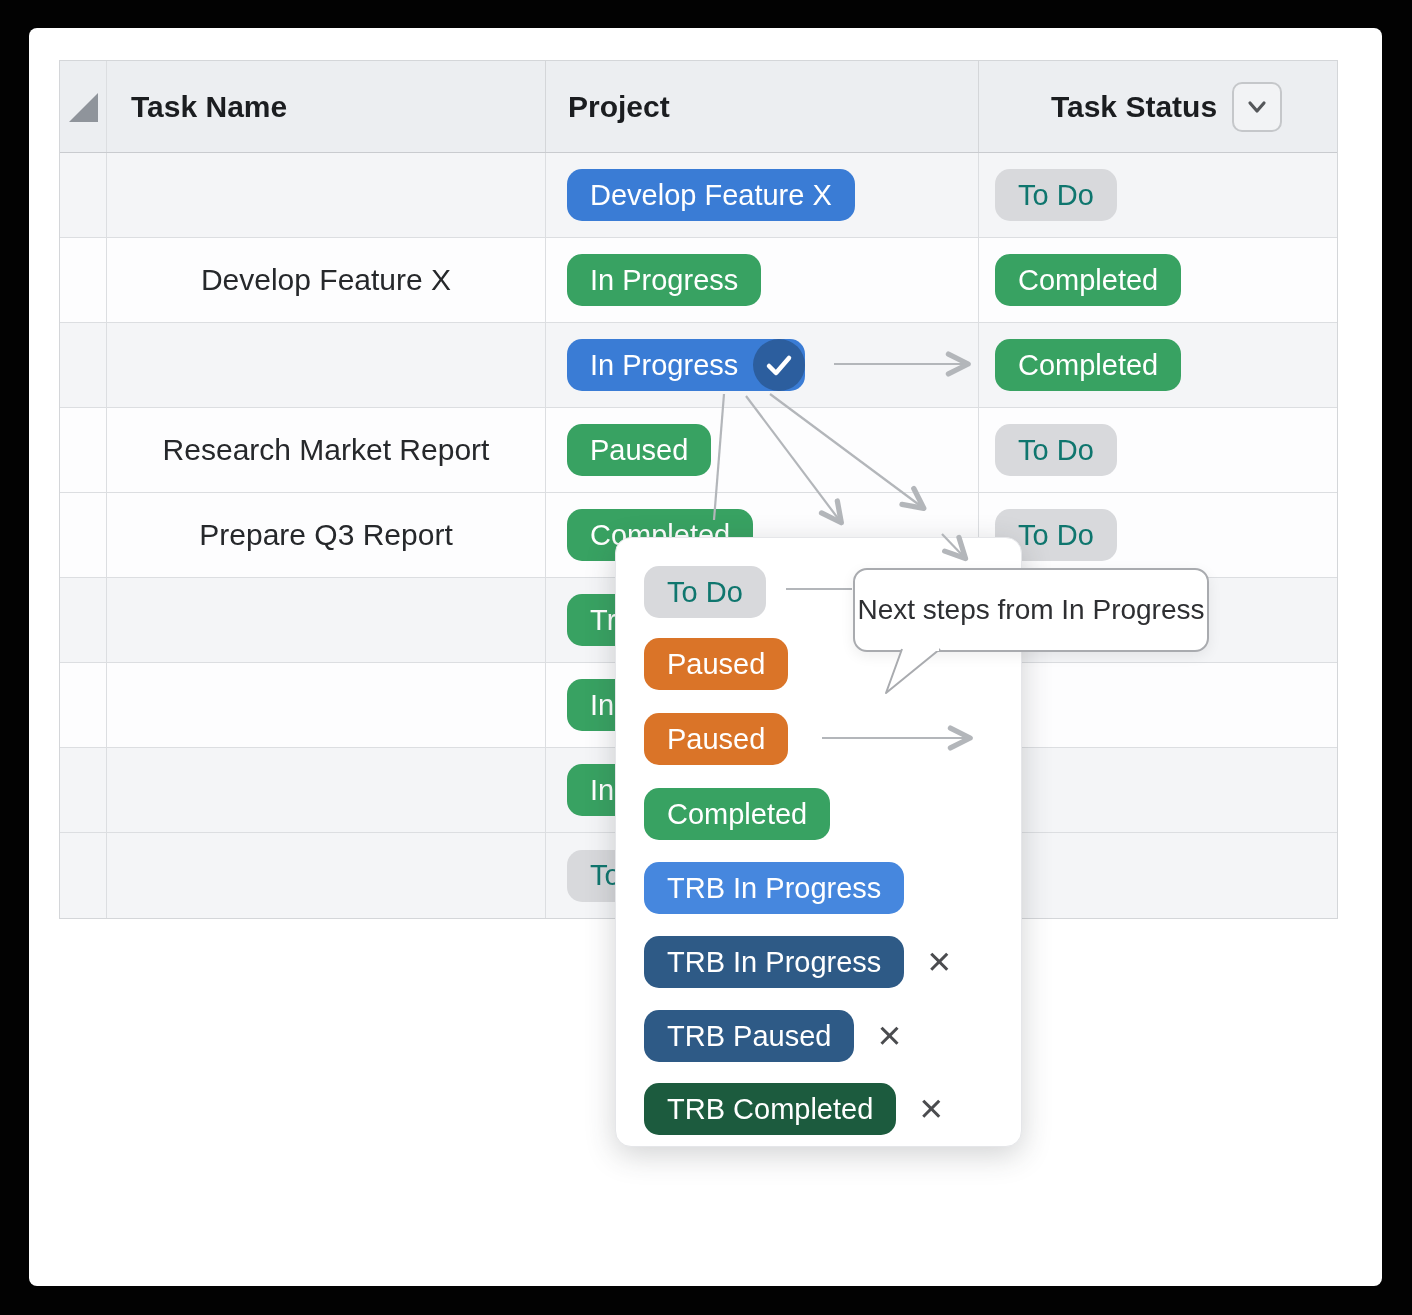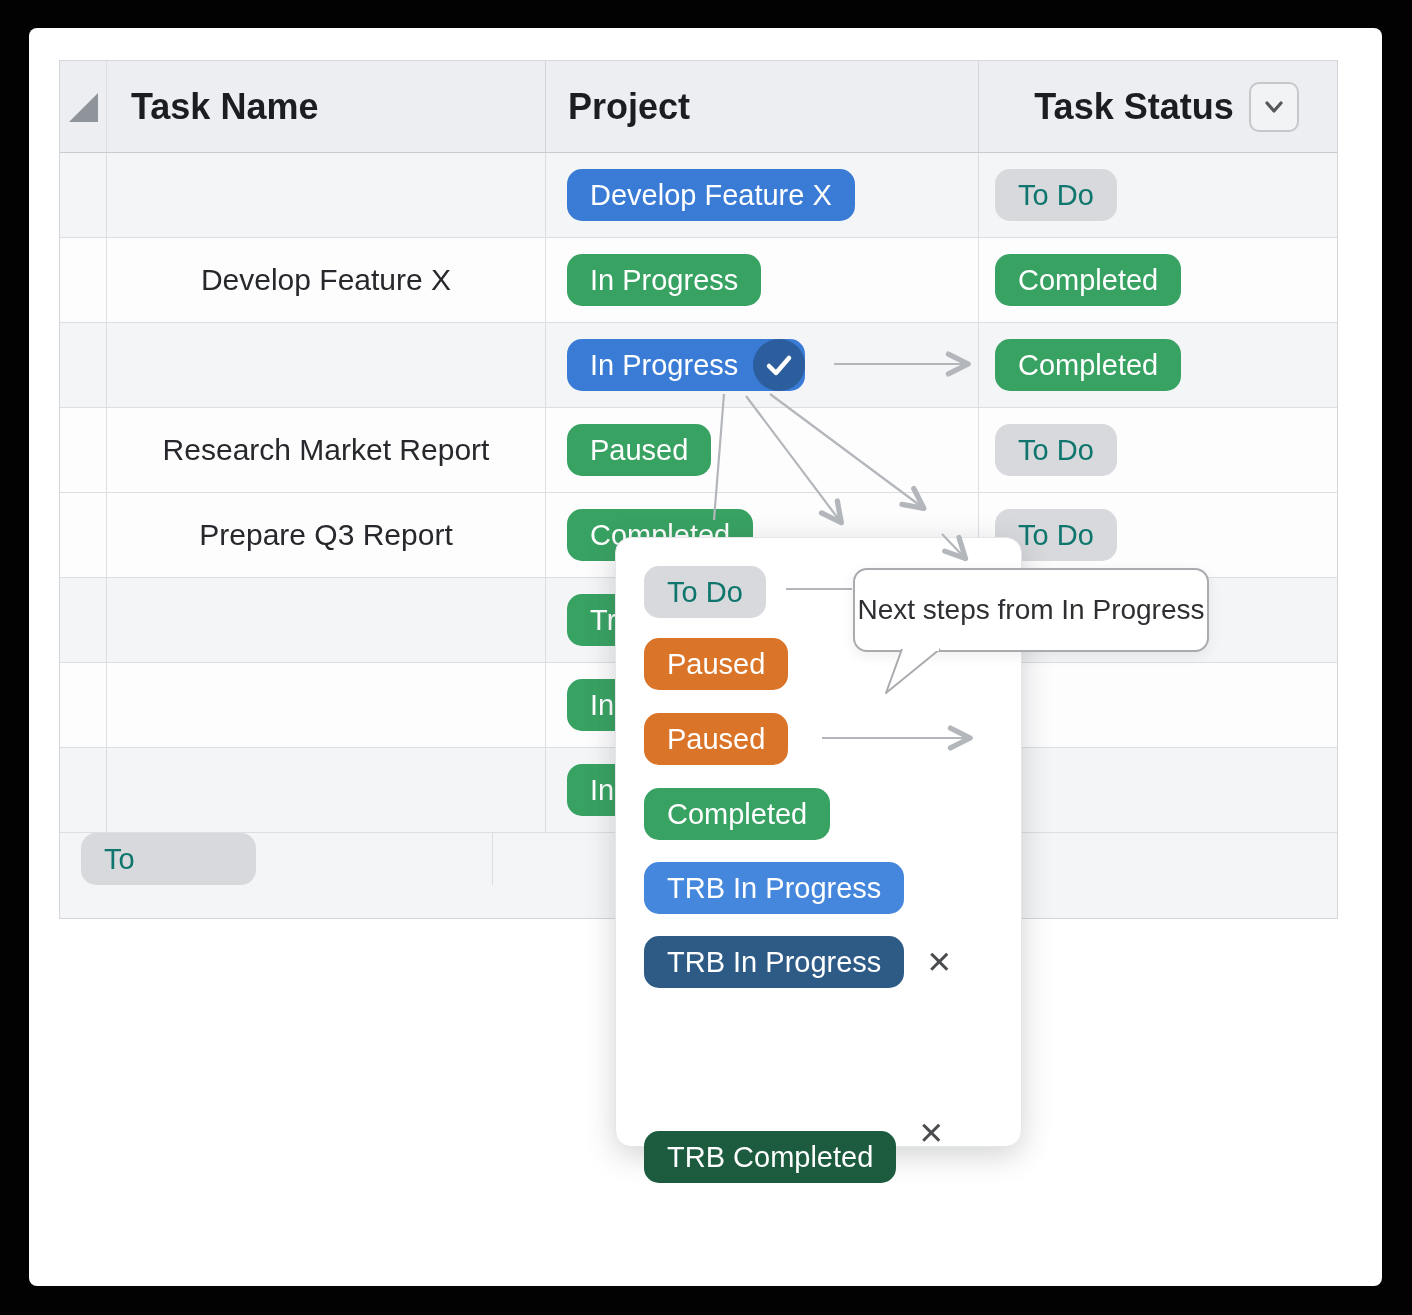--- a/index.html
+++ b/index.html
@@ -4,45 +4,45 @@
 <style>
   html,body{margin:0;padding:0;background:#000;}
   .canvas{position:relative;width:1412px;height:1315px;background:#020202;overflow:hidden;
           font-family:"Liberation Sans","DejaVu Sans",sans-serif;}
   .page{position:absolute;left:29px;top:28px;width:1353px;height:1258px;background:#ffffff;border-radius:8px;}
 
   
   .grid{position:absolute;left:59px;top:60px;width:1279px;border:1px solid #d4d6d9;box-sizing:border-box;z-index:1;}
   .g-header{display:flex;height:92px;background:#eceef1;border-bottom:1px solid #c9cbcf;box-sizing:border-box;}
   .g-row{display:flex;height:85px;border-bottom:1px solid #dcdee1;box-sizing:border-box;}
-  .g-row:last-child{border-bottom:none;flex-direction:column;}
+  .g-row:last-child{border-bottom:none;}
   .bg-g{background:#f4f5f7;}
   .bg-w{background:#fdfdfe;}
   .c-sel{width:47px;border-right:1px solid #dcdee1;box-sizing:border-box;display:flex;align-items:center;justify-content:center;}
   .c-task{width:439px;border-right:1px solid #dcdee1;box-sizing:border-box;display:flex;align-items:center;justify-content:center;
           font-size:30px;color:#26282b;}
   .c-proj{width:433px;border-right:1px solid #dcdee1;box-sizing:border-box;display:flex;align-items:center;padding-left:21px;}
   .c-status{flex:1;display:flex;align-items:center;padding-left:16px;}
-  .h-cell{font-size:36px;font-weight:bold;color:#1b1d20;display:flex;align-items:center;}
+  .h-cell{font-size:30px;font-weight:bold;color:#1b1d20;display:flex;align-items:center;}
   .h-task{width:439px;border-right:1px solid #d4d6d9;box-sizing:border-box;padding-left:24px;}
   .h-proj{width:433px;border-right:1px solid #d4d6d9;box-sizing:border-box;padding-left:22px;text-align:center;}
   .h-status{flex:1;padding-left:17px;justify-content:center;}
   .tri{width:0;height:0;border-left:29px solid transparent;border-bottom:29px solid #8f949b;margin-top:2px;}
   .filter-btn{width:46px;height:46px;border:2px solid #c5c7ca;border-radius:10px;margin-left:15px;background:#f2f3f5;
               display:flex;align-items:center;justify-content:center;}
 
   
   .pill{display:inline-flex;align-items:center;height:52px;border-radius:15px;padding:0 23px;
         font-size:29px;color:#ffffff;white-space:nowrap;box-sizing:border-box;}
   .blue{background:#3a7cd5;}
   .green{background:#38a262;}
   .orange{background:#da7428;}
   .lightblue{background:#4687de;}
   .navy{background:#2e5a86;}
-  .darkgreen{background:#1c5b3e;margin-top:48px;}
+  .darkgreen{background:#1c5b3e;}
   .grayp{background:#d8d9dc;color:#0f766e;text-align:center;}
   .check-pill{padding-right:0;}
   .check-circle{width:52px;height:52px;border-radius:50%;background:#2c5e9e;margin-left:15px;
                 display:flex;align-items:center;justify-content:center;flex:none;}
   .clipped{width:175px;overflow:hidden;}
 
   
   .popup{position:absolute;left:615px;top:537px;width:407px;height:610px;background:#ffffff;border:1px solid #e5e6e9;
          border-radius:16px;box-shadow:0 8px 30px rgba(50,55,60,0.22);z-index:3;box-sizing:border-box;}
   .popup-item{position:absolute;left:28px;display:flex;align-items:center;}
@@ -205,20 +205,24 @@
     <div class="popup-item" style="top:250px">
       <span class="pill green">Completed</span>
     </div>
     <div class="popup-item" style="top:324px">
       <span class="pill lightblue">TRB In Progress</span>
     </div>
     <div class="popup-item" style="top:398px">
       <span class="pill navy">TRB In Progress</span>
       <span class="x-icon"></span>
     </div>
+    <div class="popup-item" style="top:472px">
+      <span class="pill navy">TRB Paused</span>
+      <span class="x-icon"></span>
+    </div>
     <div class="popup-item" style="top:545px">
       <span class="pill darkgreen">TRB Completed</span>
       <span class="x-icon"></span>
     </div>
   </div>
 
   <svg class="arrows z4" width="1412" height="1315">
     <defs>
       <marker id="ah2" markerWidth="14" markerHeight="14" refX="10" refY="6" orient="auto">
         <path d="M2,1.5 L11,6 L2,10.5" fill="none" stroke="#b3b6ba" stroke-width="2.4" stroke-linecap="round" stroke-linejoin="round"></path>

